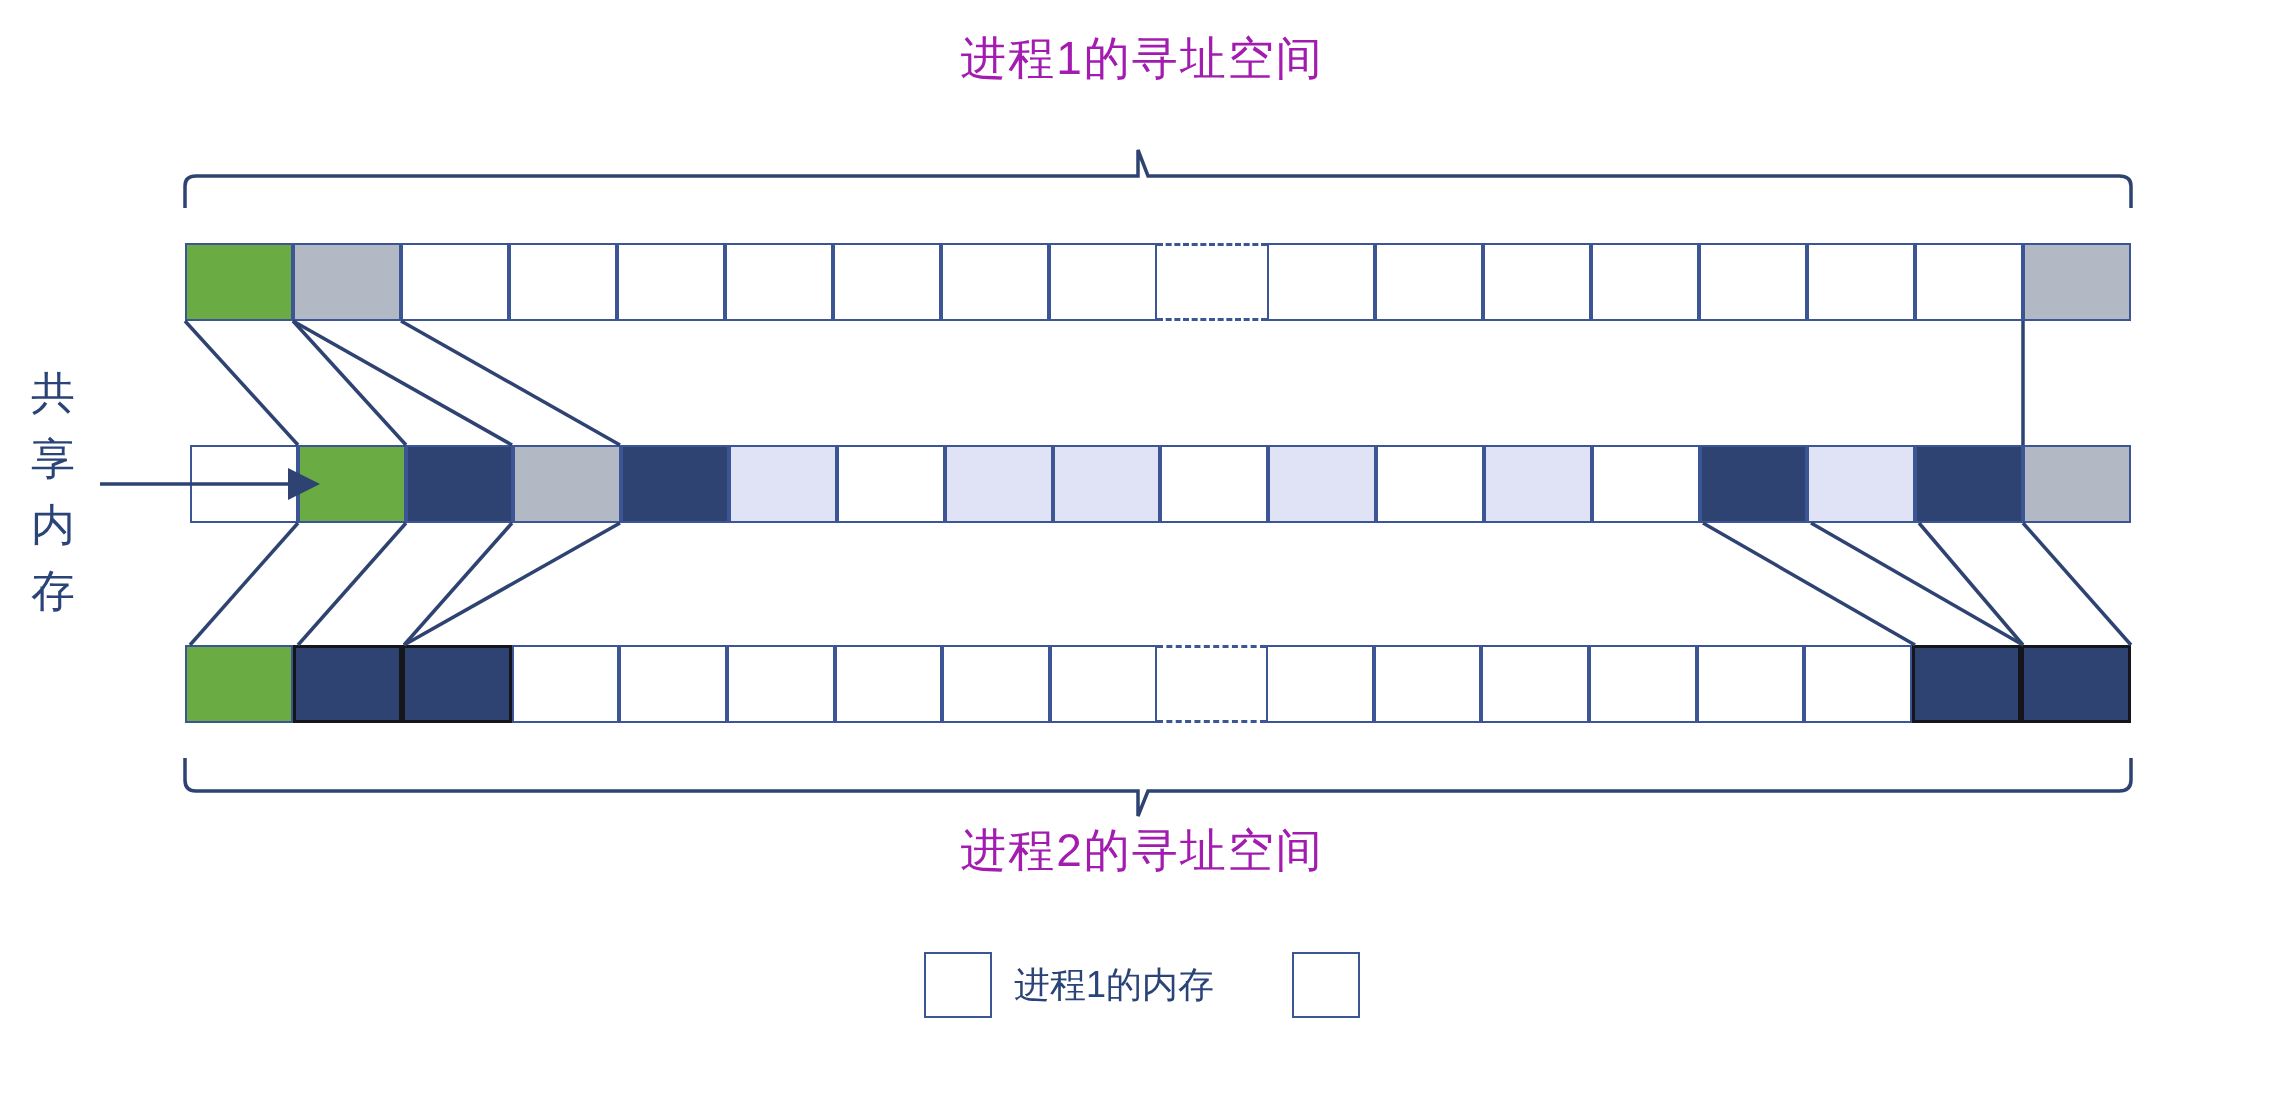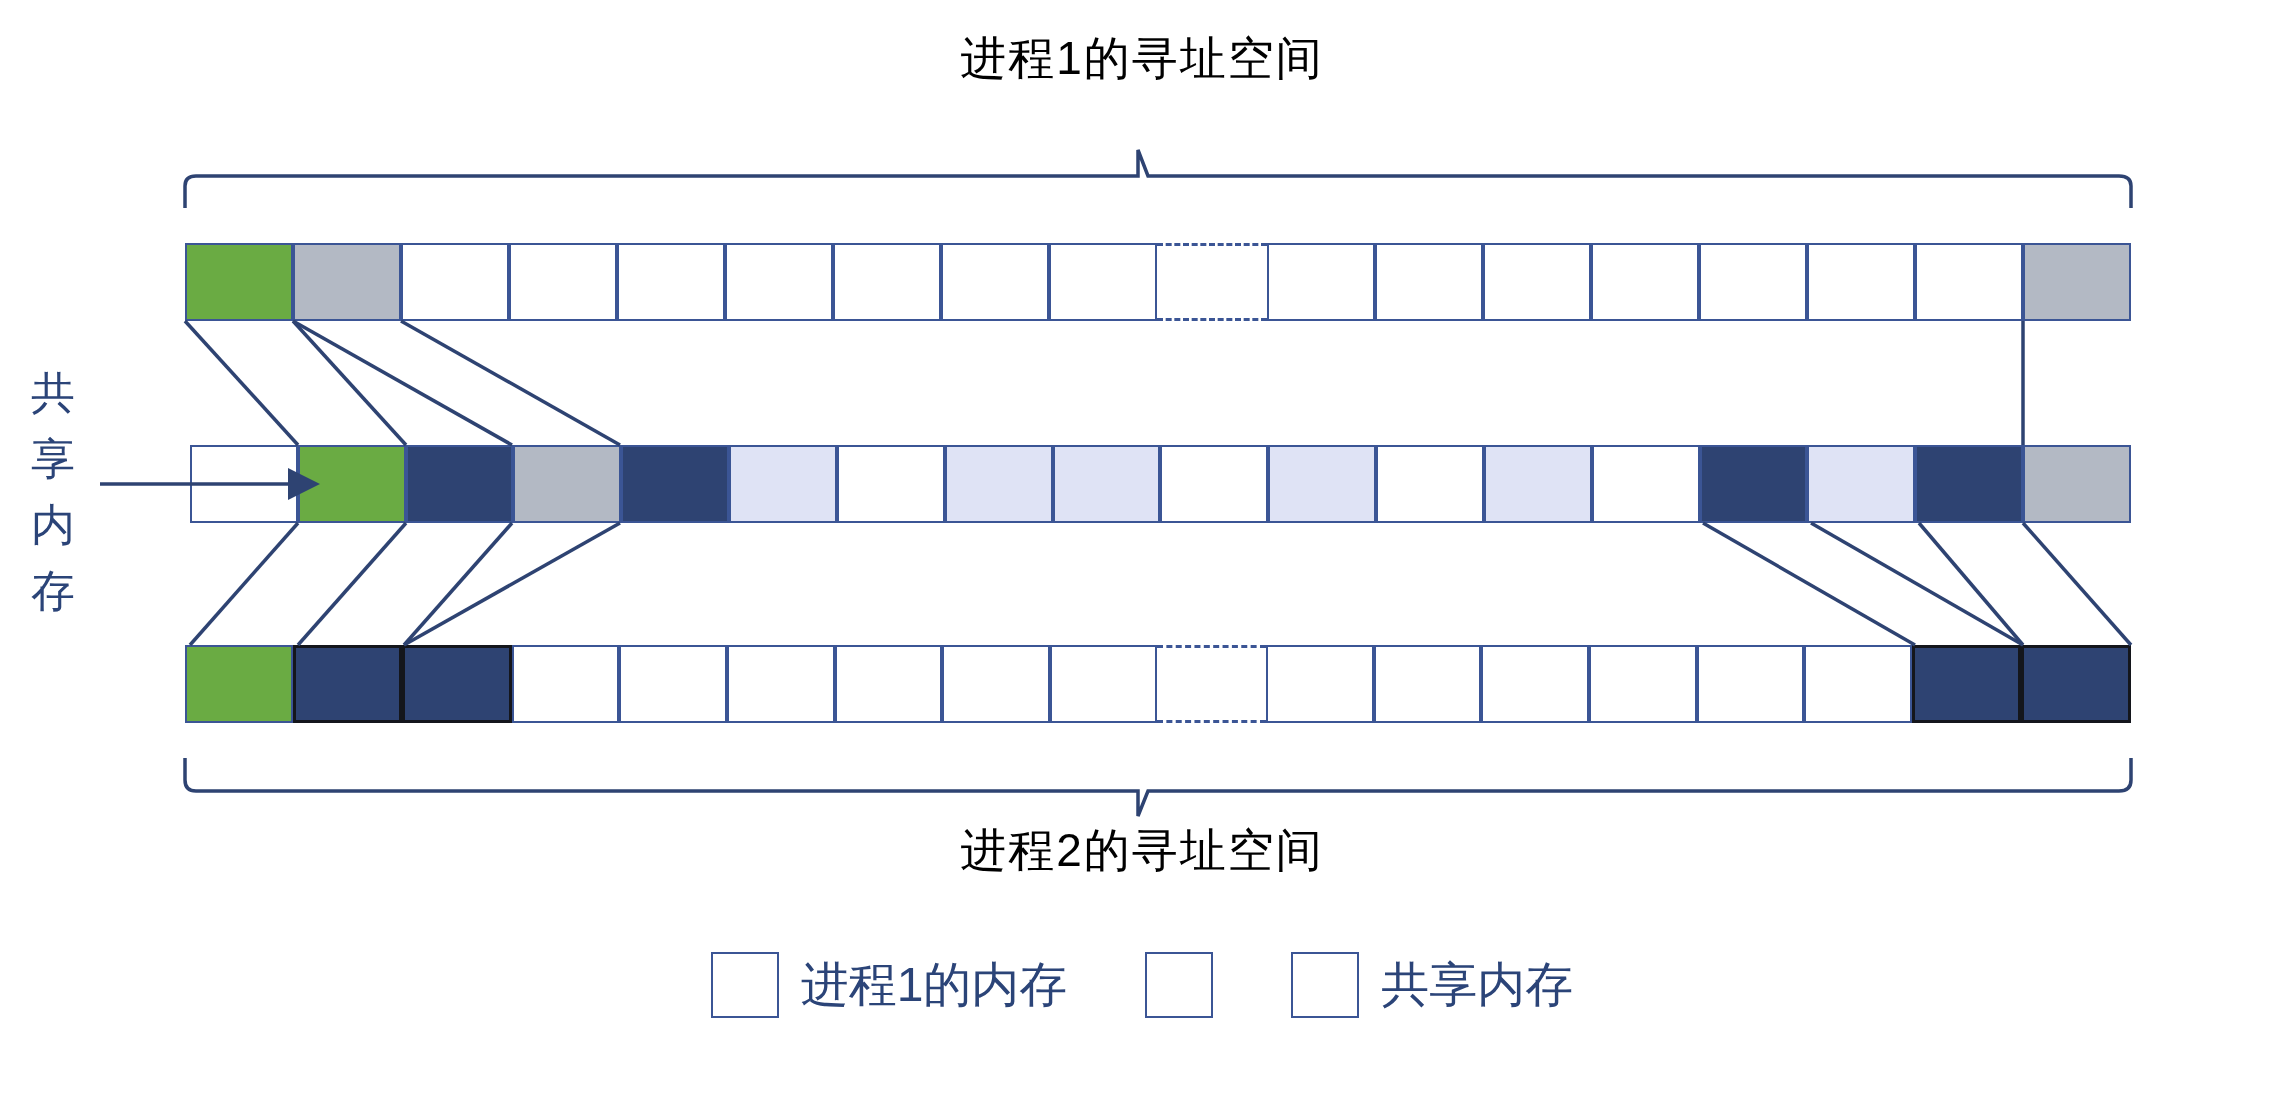--- a/index.html
+++ b/index.html
@@ -1,21 +1,21 @@
 <!DOCTYPE html>
 <html><head>
 <meta charset="utf-8">
 <style>
   html,body{margin:0;padding:0;background:#ffffff;}
   body{width:2284px;height:1093px;position:relative;overflow:hidden;
        font-family:"Liberation Sans","DejaVu Sans",sans-serif;}
   .stage{position:absolute;left:0;top:0;width:2284px;height:1093px;}
   svg.layer{position:absolute;left:0;top:0;width:2284px;height:1093px;pointer-events:none;}
 
-  .ttl{position:absolute;color:#000000;font-size:46px;letter-spacing:2px;white-space:nowrap;}
+  .ttl{position:absolute;color:#a21caf;font-size:46px;letter-spacing:2px;white-space:nowrap;}
   #title-top{left:0;top:28px;width:2284px;text-align:center;}
   #title-bottom{left:0;top:820px;width:2284px;text-align:center;}
 
   #label-shared{position:absolute;left:18px;top:360px;width:70px;color:#2b4478;
       font-size:44px;line-height:66px;text-align:center;}
   #label-phys{position:absolute;left:2136px;top:400px;width:148px;color:#2b4478;
       font-size:44px;line-height:60px;text-align:left;}
 
   .row{position:absolute;display:flex;box-sizing:border-box;}
   .cell{box-sizing:border-box;border:2.5px solid #3b5595;height:100%;}
@@ -29,21 +29,21 @@
   .cell.hard{border-color:#14161c;border-width:3px;}
 
   #row-top{left:185px;top:243px;width:1946px;height:78px;}
   #row-mid{left:190px;top:445px;width:1941px;height:78px;}
   #row-bot{left:185px;top:645px;width:1946px;height:78px;}
 
   .legend{position:absolute;left:0;top:952px;width:2284px;display:flex;
       justify-content:center;align-items:center;gap:78px;}
   .lg{display:flex;align-items:center;gap:22px;}
   .sw{width:68px;height:66px;box-sizing:border-box;border:2.5px solid #3b5595;}
-  .lg-txt{color:#2b4478;font-size:48px;white-space:nowrap;}
+  .lg-txt{color:#2b4478;font-size:36px;white-space:nowrap;}
 </style>
 </head>
 <body>
 
 <div class="stage">
 
   <div class="ttl" id="title-top">进程1的寻址空间</div>
 
   <div class="ttl" id="title-bottom">进程2的寻址空间</div>
 
@@ -146,18 +146,14 @@
   </svg>
 
   <div class="legend">
       <div class="lg">
         <div class="sw k-gray"></div>
         <div class="lg-txt">进程1的内存</div>
       </div>
       <div class="lg">
         <div class="sw k-navy"></div>
       </div>
-      <div class="lg">
-        <div class="sw k-green"></div>
-        <div class="lg-txt">共享内存</div>
-      </div>
     </div>
 </div>
 
 </body></html>

